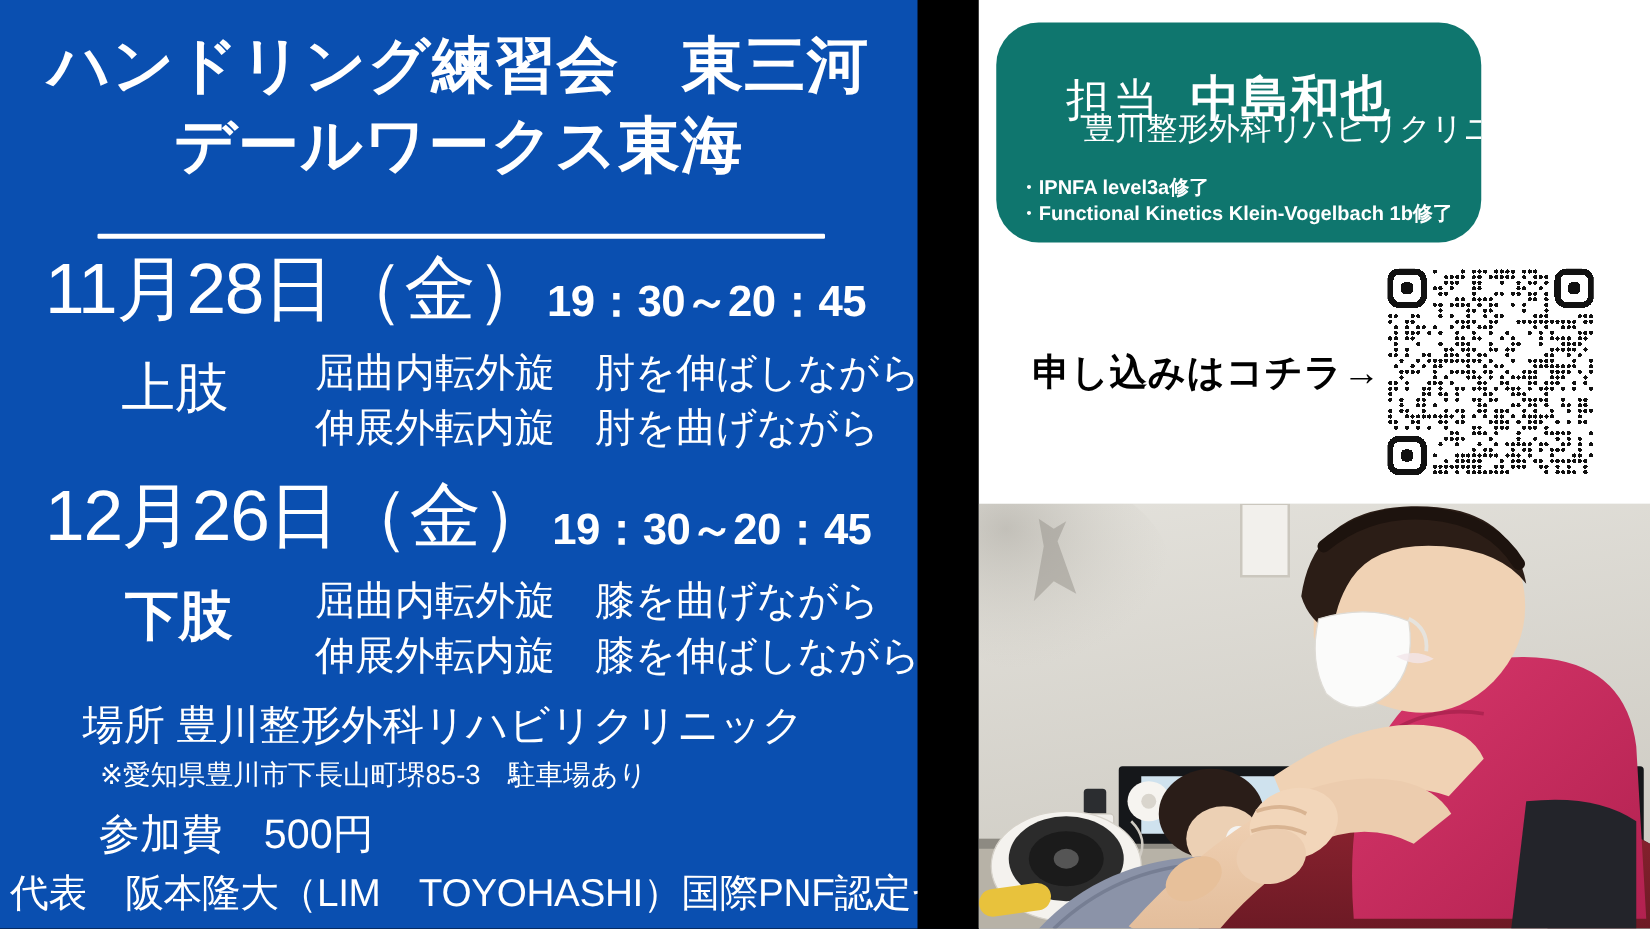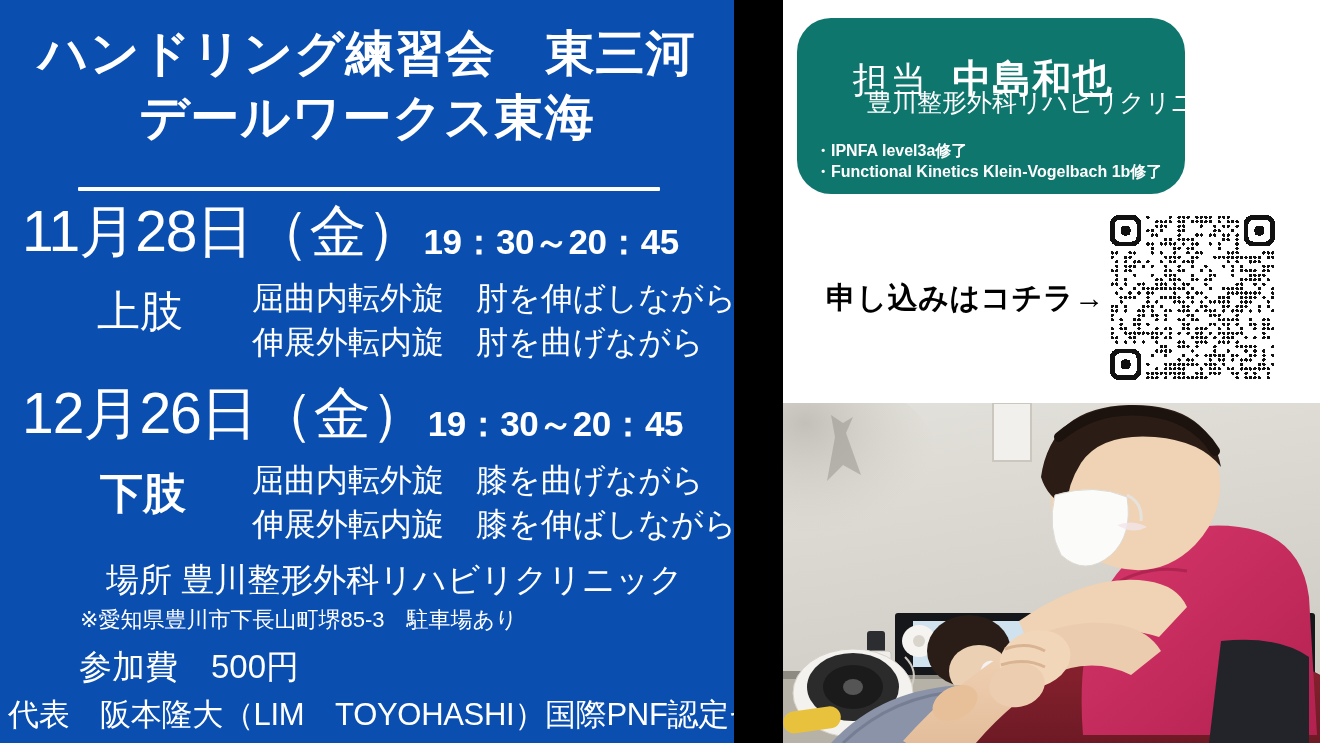--- a/index.html
+++ b/index.html
@@ -25,21 +25,21 @@
   .divider{
     position:absolute; left:78px; top:187px; width:582px; height:4px;
     background:#fff; border-radius:1px;
   }
 
   
   .date-row{ position:absolute; left:0; width:734px; }
   .date-row.r1{ top:200px; }
   .date-row.r2{ top:382px; }
 
-  .date-line{ position:relative; height:62px; padding-left:22px; white-space:nowrap; }
+  .date-line{ position:relative; height:62px; padding-left:22px; white-space:nowrap;margin-left:14px; }
   .date-main{
     font-size:57px; font-weight:400; line-height:62px;
     letter-spacing:-1px; vertical-align:baseline;
   }
   .date-paren{ font-size:57px; font-weight:400; line-height:62px; }
   .date-time{
     font-size:35px; font-weight:bold; line-height:62px;
     letter-spacing:-0.5px; position:relative; top:3px;
   }
 
@@ -50,21 +50,21 @@
   }
   .limb-label.bold{ font-weight:bold; left:100px; }
   .moves{ position:absolute; left:252px; top:8px; }
   .move-line{
     font-size:32px; line-height:44px; white-space:pre; font-weight:400;
   }
 
   
   .venue{ position:absolute; left:0; top:558px; width:734px; }
   .venue-main{
-    padding-left:106px; font-size:33px; line-height:44px; white-space:pre;
+    padding-left:66px; font-size:33px; line-height:44px; white-space:pre;
   }
   .venue-sub{
     padding-left:80px; font-size:22px; line-height:36px; white-space:pre;
   }
   .fee{
     padding-left:79px; font-size:33px; line-height:50px;
     margin-top:4px; white-space:pre;
   }
   .rep{
     position:absolute; left:8px; top:695px; width:726px;

